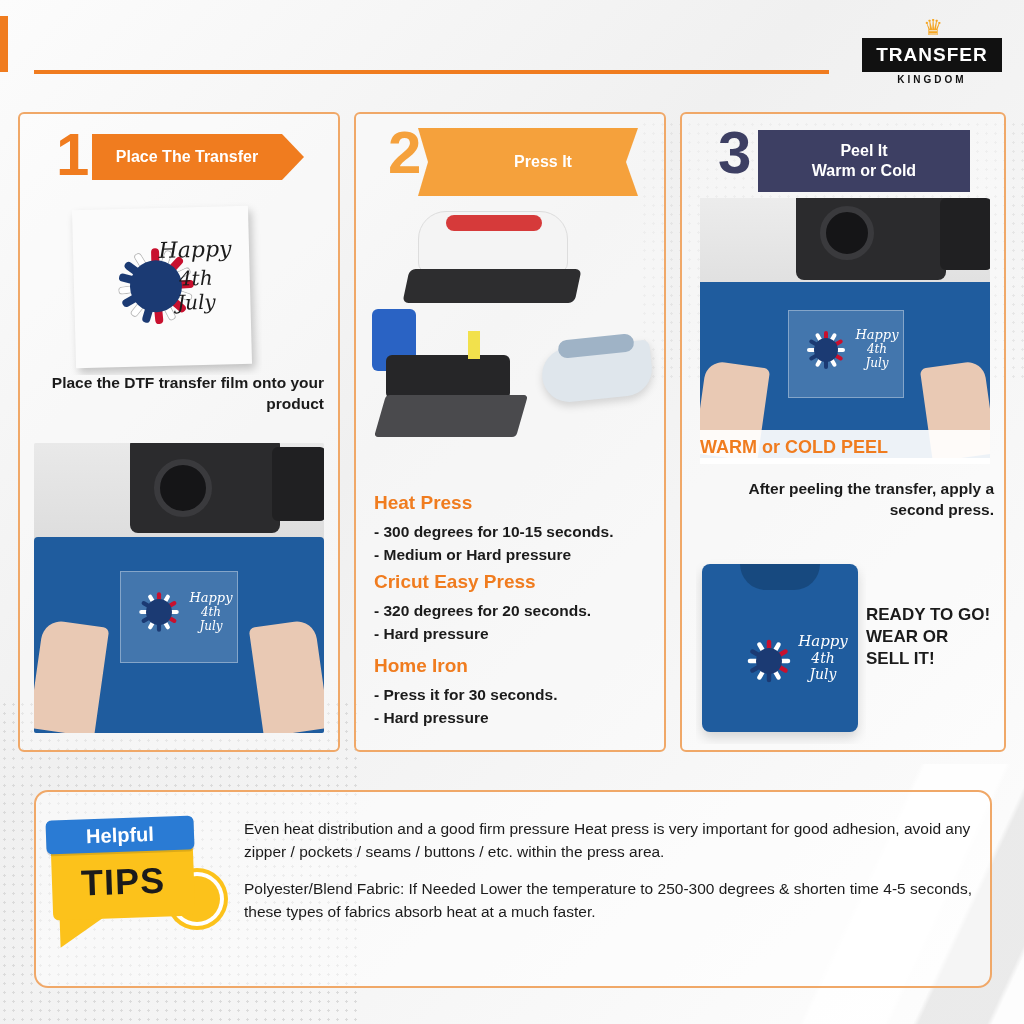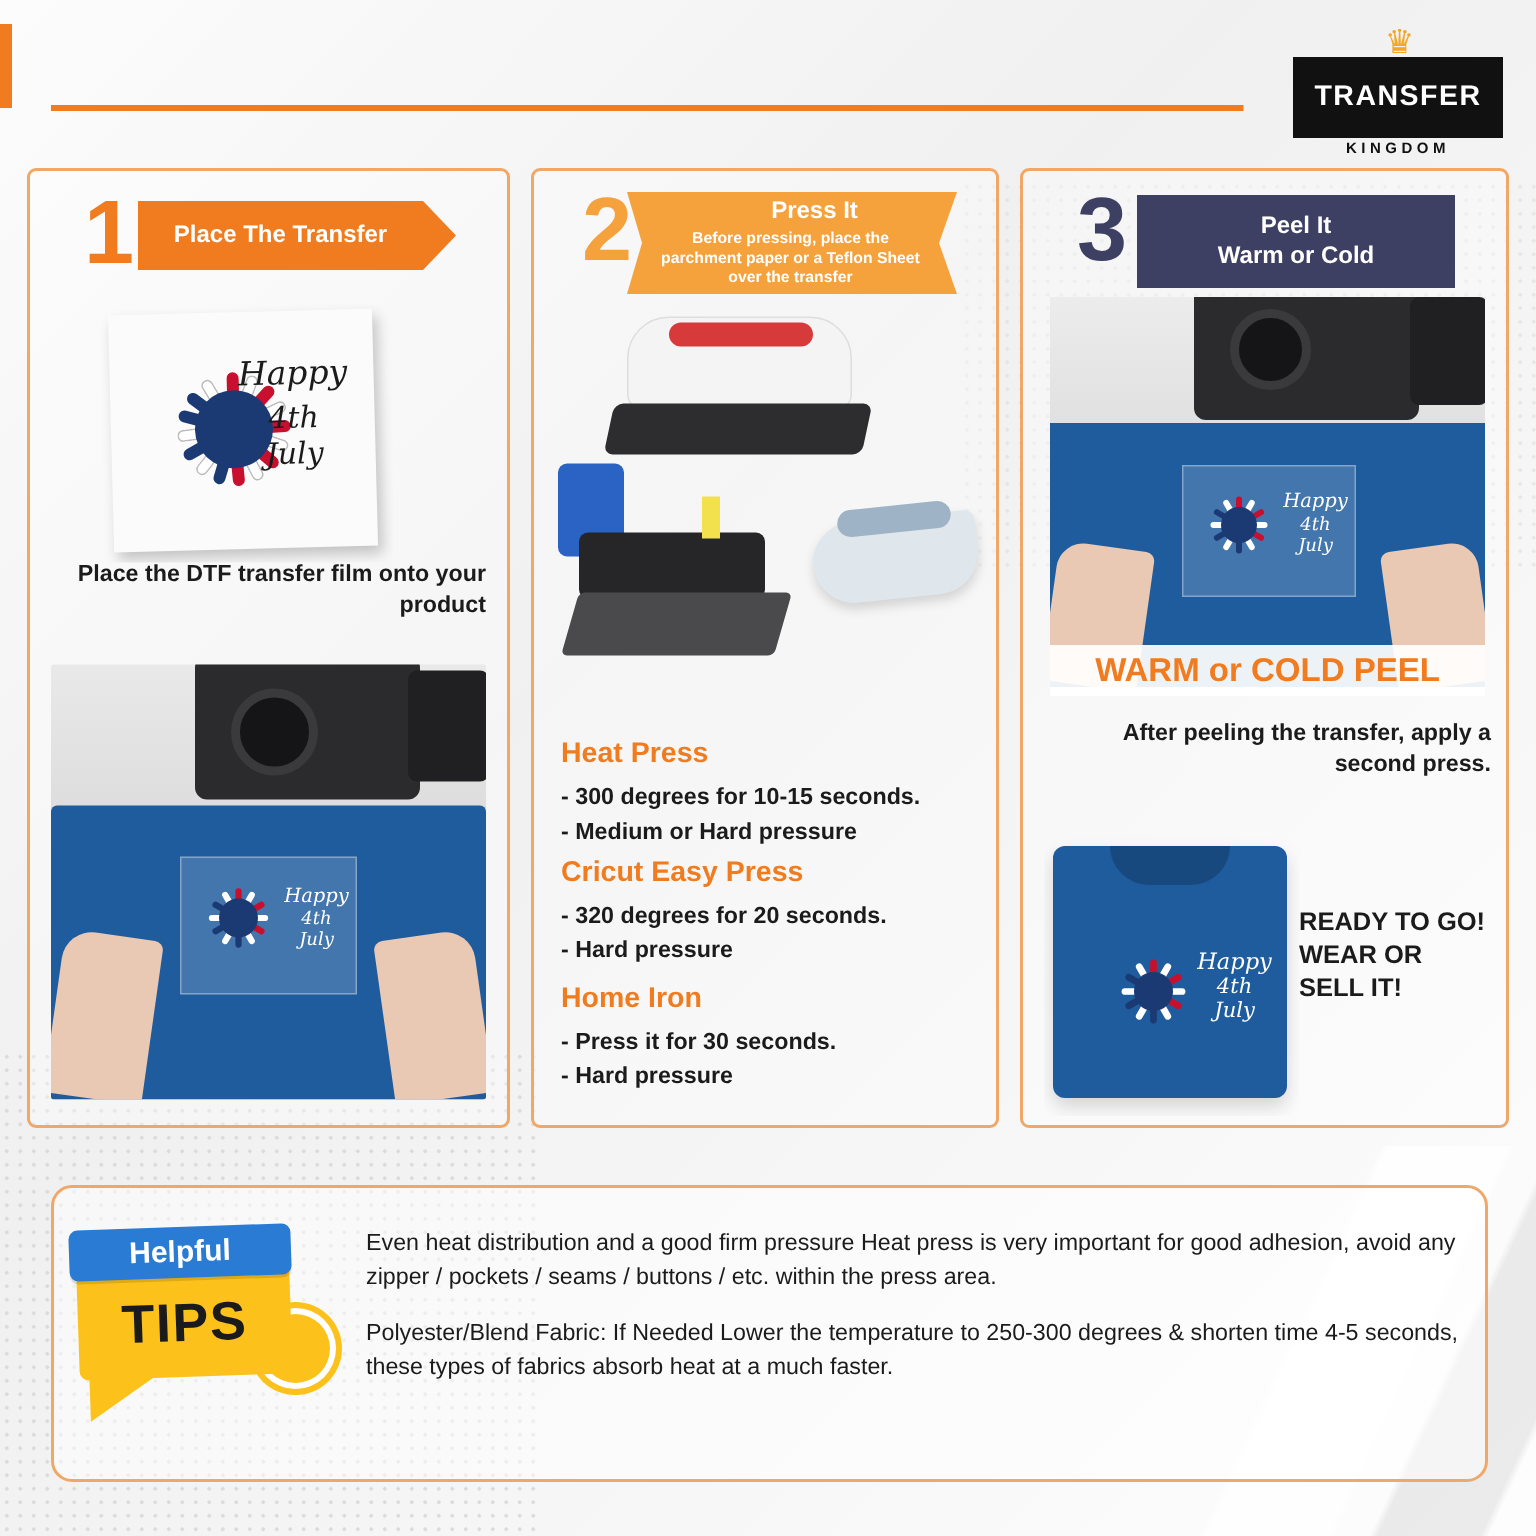--- a/index.html
+++ b/index.html
@@ -40,21 +40,21 @@
   .title {
     position: absolute; left: 34px; top: 22px;
     font-size: 33px; font-weight: bold; color: #1b1b1b; letter-spacing: -0.3px;
   }
   .title-underline { position: absolute; left: 34px; top: 70px; width: 795px; height: 4px; background: #f07c1f; }
 
   .logo { position: absolute; right: 22px; top: 18px; width: 140px; height: 62px; text-align: center; }
   .crown { font-size: 22px; color: #f5a623; line-height: 20px; letter-spacing: -2px; }
   .logo-main {
     background: #111; color: #fff; font-size: 19px; font-weight: bold;
-    letter-spacing: 1px; padding: 16px 4px; font-family: "Liberation Sans", sans-serif;
+    letter-spacing: 1px; padding: 6px 4px; font-family: "Liberation Sans", sans-serif;
   }
   .logo-sub { font-size: 10px; font-weight: bold; color: #111; letter-spacing: 3px; margin-top: 2px; }
 
   
   .card {
     position: absolute; border: 2px solid #f0a868; border-radius: 6px; background: rgba(255,255,255,0.35);
   }
   #card1 { left: 18px; top: 112px; width: 322px; height: 640px; }
   #card2 { left: 354px; top: 112px; width: 312px; height: 640px; }
   #card3 { left: 680px; top: 112px; width: 326px; height: 640px; }
@@ -110,21 +110,21 @@
 
   
   #press1 { left: 34px; top: 443px; width: 290px; height: 290px; border-radius: 2px; }
 
   
   #press3 { left: 700px; top: 198px; width: 290px; height: 260px; }
 
   #warmcold {
     position: absolute; left: 700px; top: 430px; width: 290px; height: 34px;
     background: rgba(255,255,255,0.92); color: #f07c1f; font-weight: bold;
-    font-size: 22px; text-align: center; line-height: 34px;
+    font-size: 18px; text-align: left; line-height: 34px;
   }
   #cap3 { left: 694px; top: 478px; width: 300px; font-size: 15.5px; line-height: 21px; }
 
   
   #folded { left: 696px; top: 548px; width: 170px; height: 196px; }
   #ready { position: absolute; left: 866px; top: 604px; width: 130px;
     font-size: 17px; font-weight: bold; color: #1b1b1b; line-height: 22px; }
 
   
   #machines { left: 362px; top: 205px; width: 298px; height: 252px; }
@@ -272,21 +272,20 @@
   <div style="position:absolute;left:2px;top:180px;width:66px;height:110px;background:#e9c9b4;border-radius:20px 6px 0 0;transform:rotate(8deg);"></div>
   <div style="position:absolute;right:2px;top:180px;width:66px;height:110px;background:#e9c9b4;border-radius:6px 20px 0 0;transform:rotate(-8deg);"></div>
 </div>
 
 <div class="card" id="card2"></div>
 <div class="stepnum" id="s2num">2</div>
 <div id="s2tipL"></div>
 <div id="s2tipR"></div>
 <div class="banner light" id="s2ban">
   <span class="t1">Press It</span>
-  <span class="t2">Before pressing, place the parchment paper or a Teflon Sheet over the transfer</span>
 </div>
 
 <div class="imgbox" id="machines">
 
   <div style="position:absolute;left:56px;top:6px;width:150px;height:62px;background:#f4f4f4;border-radius:28px 28px 10px 10px;border:1px solid #ddd;"></div>
   <div style="position:absolute;left:84px;top:10px;width:96px;height:16px;background:#d63a3a;border-radius:8px;"></div>
   <div style="position:absolute;left:44px;top:64px;width:172px;height:34px;background:#2d2d2f;border-radius:6px;transform:skewX(-12deg);"></div>
 
   <div style="position:absolute;left:10px;top:104px;width:44px;height:62px;background:#2a63c4;border-radius:6px;"></div>
   <div style="position:absolute;left:24px;top:150px;width:124px;height:44px;background:#262628;border-radius:6px;"></div>

